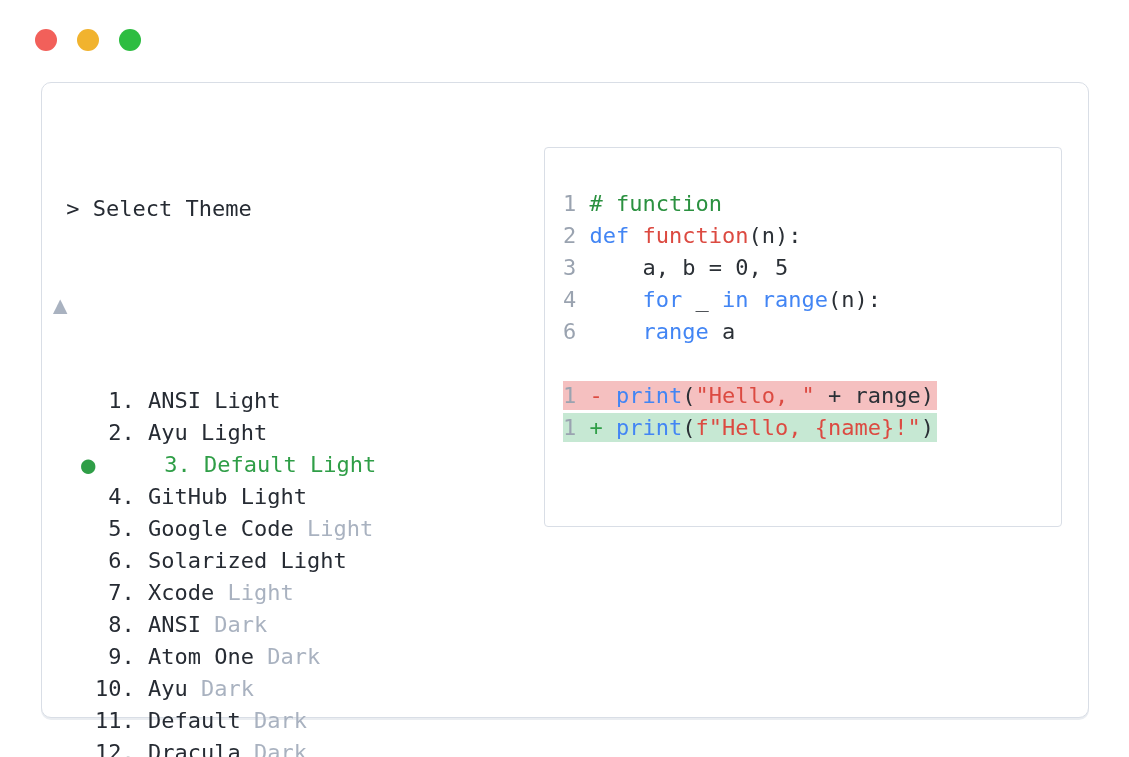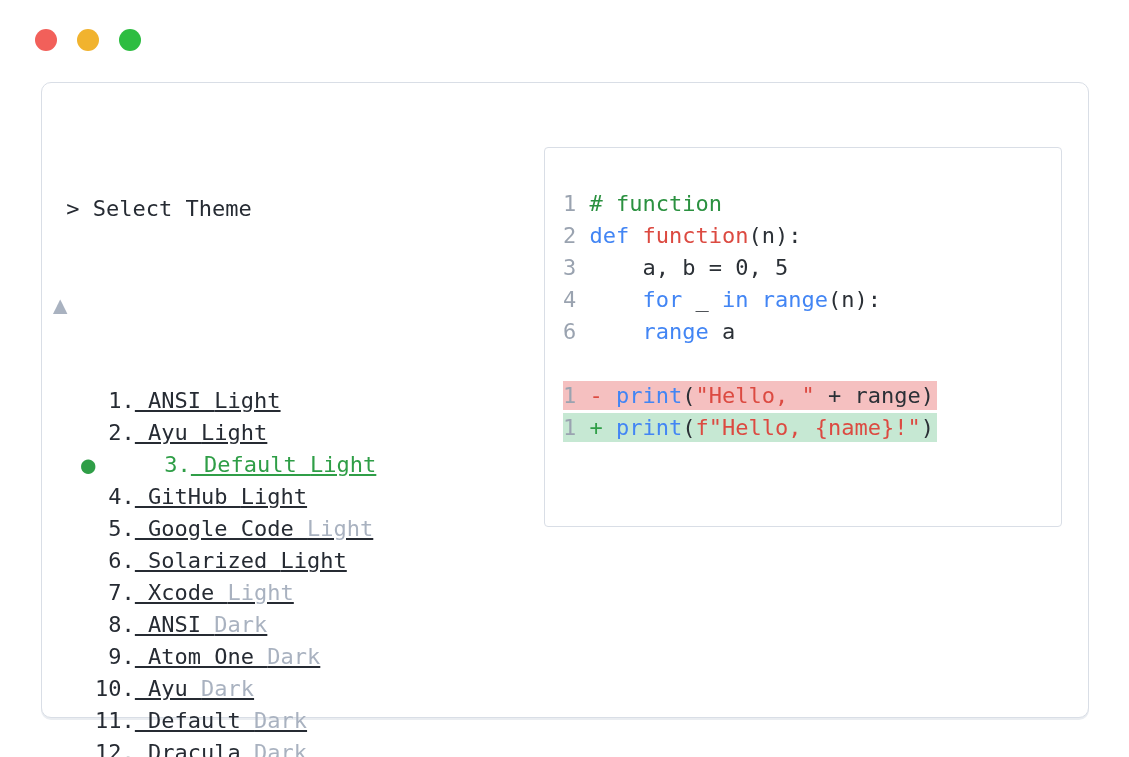--- a/index.html
+++ b/index.html
@@ -14,21 +14,21 @@
   .panel { position:absolute; left:41px; top:82px; width:1048px; height:636px;
     background:#ffffff; border:1.5px solid var(--border); border-radius:10px;
     box-shadow:0 2px 0 rgba(208,214,223,.45); }
 
   
   .picker { position:absolute; left:11px; top:46px; width:488px;
     font-size:22px; line-height:32px; color:var(--text); white-space:pre; }
   .prompt-row { padding-left:1ch; height:32px; }
   .scroll-row { height:32px; font-size:24px; }
   .scroll-up { color:var(--muted); }
-  .theme-row { height:32px; cursor:default;text-decoration:underline; }
+  .theme-row { height:32px; cursor:default; }
   .marker { display:inline-block; width:2ch; color:var(--green); font-size:24px;
     line-height:32px; vertical-align:bottom; }
   .num { display:inline-block; width:4ch; text-align:right; }
   .theme-row .variant.muted { color:var(--muted); }
   .theme-row.selected, .theme-row.selected .num { color:var(--green);margin-left:28px; }
 
   
   .preview-col { position:absolute; left:499px; top:46px; width:540px;
     font-size:22px; line-height:32px; color:var(--text); }
   .preview-title { height:32px; padding-left:1px; }

